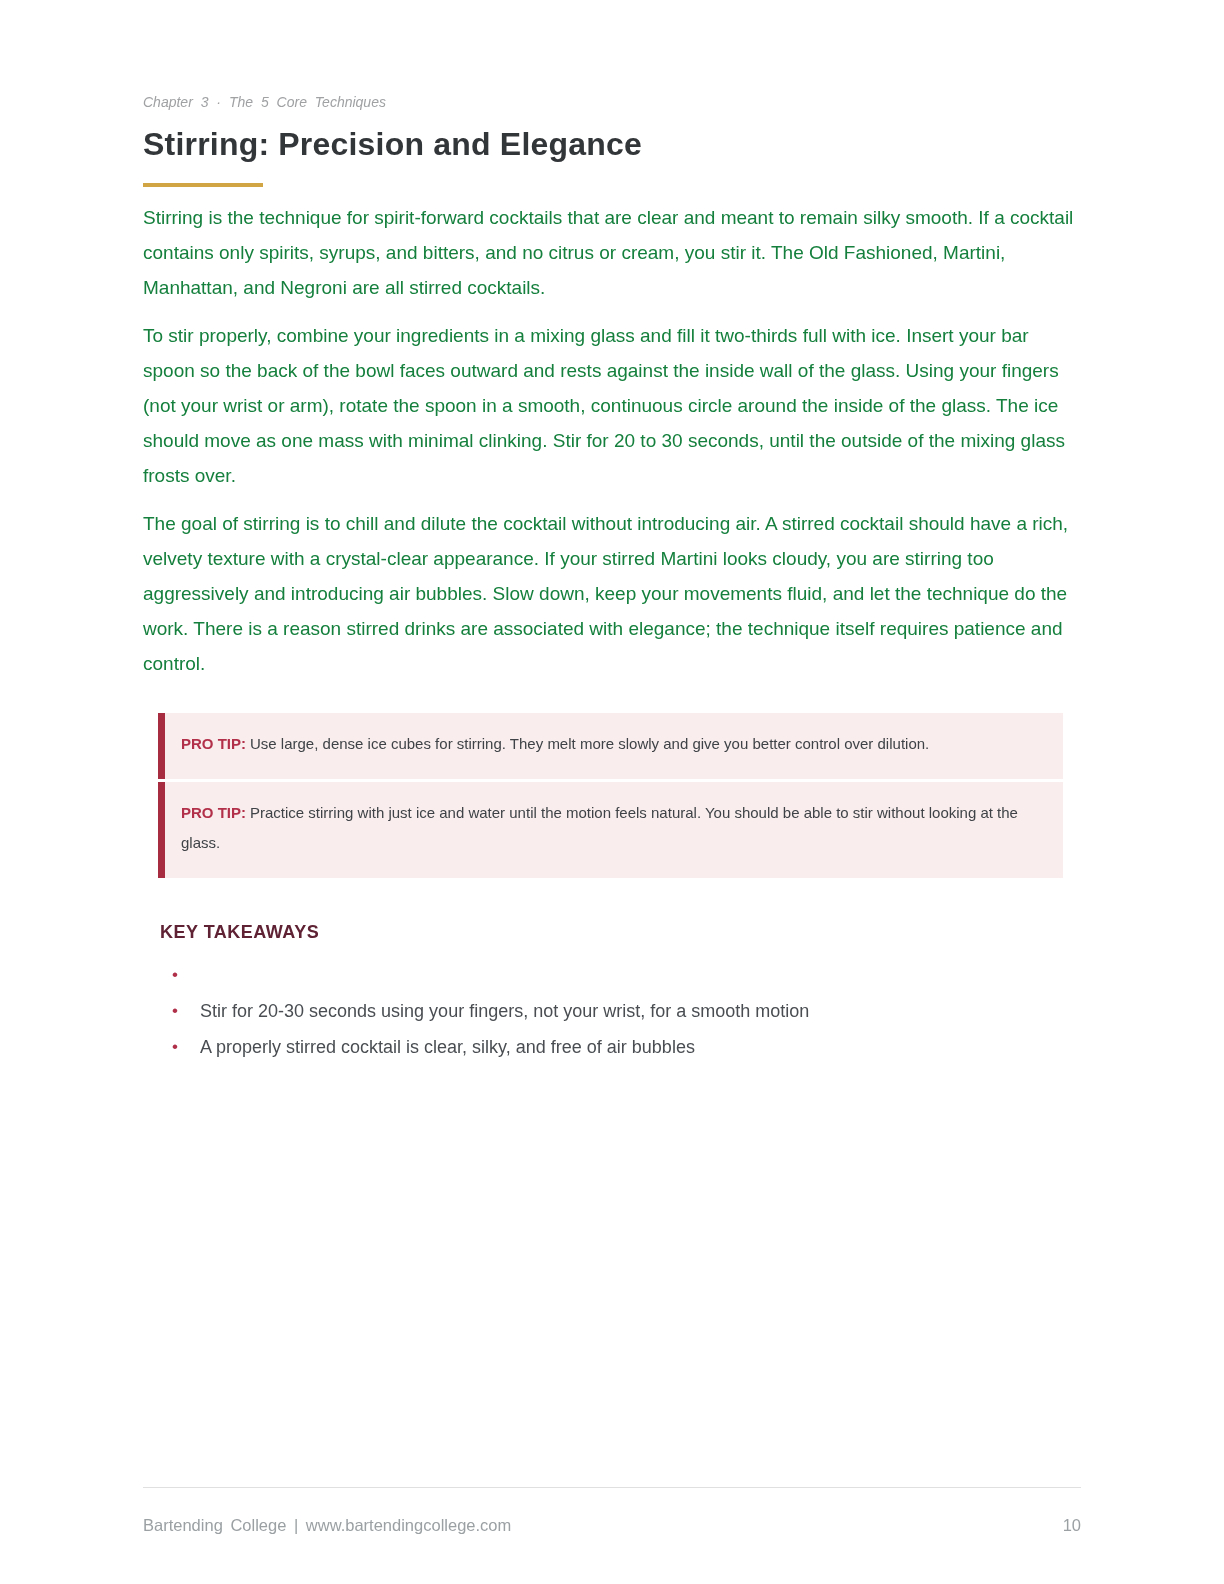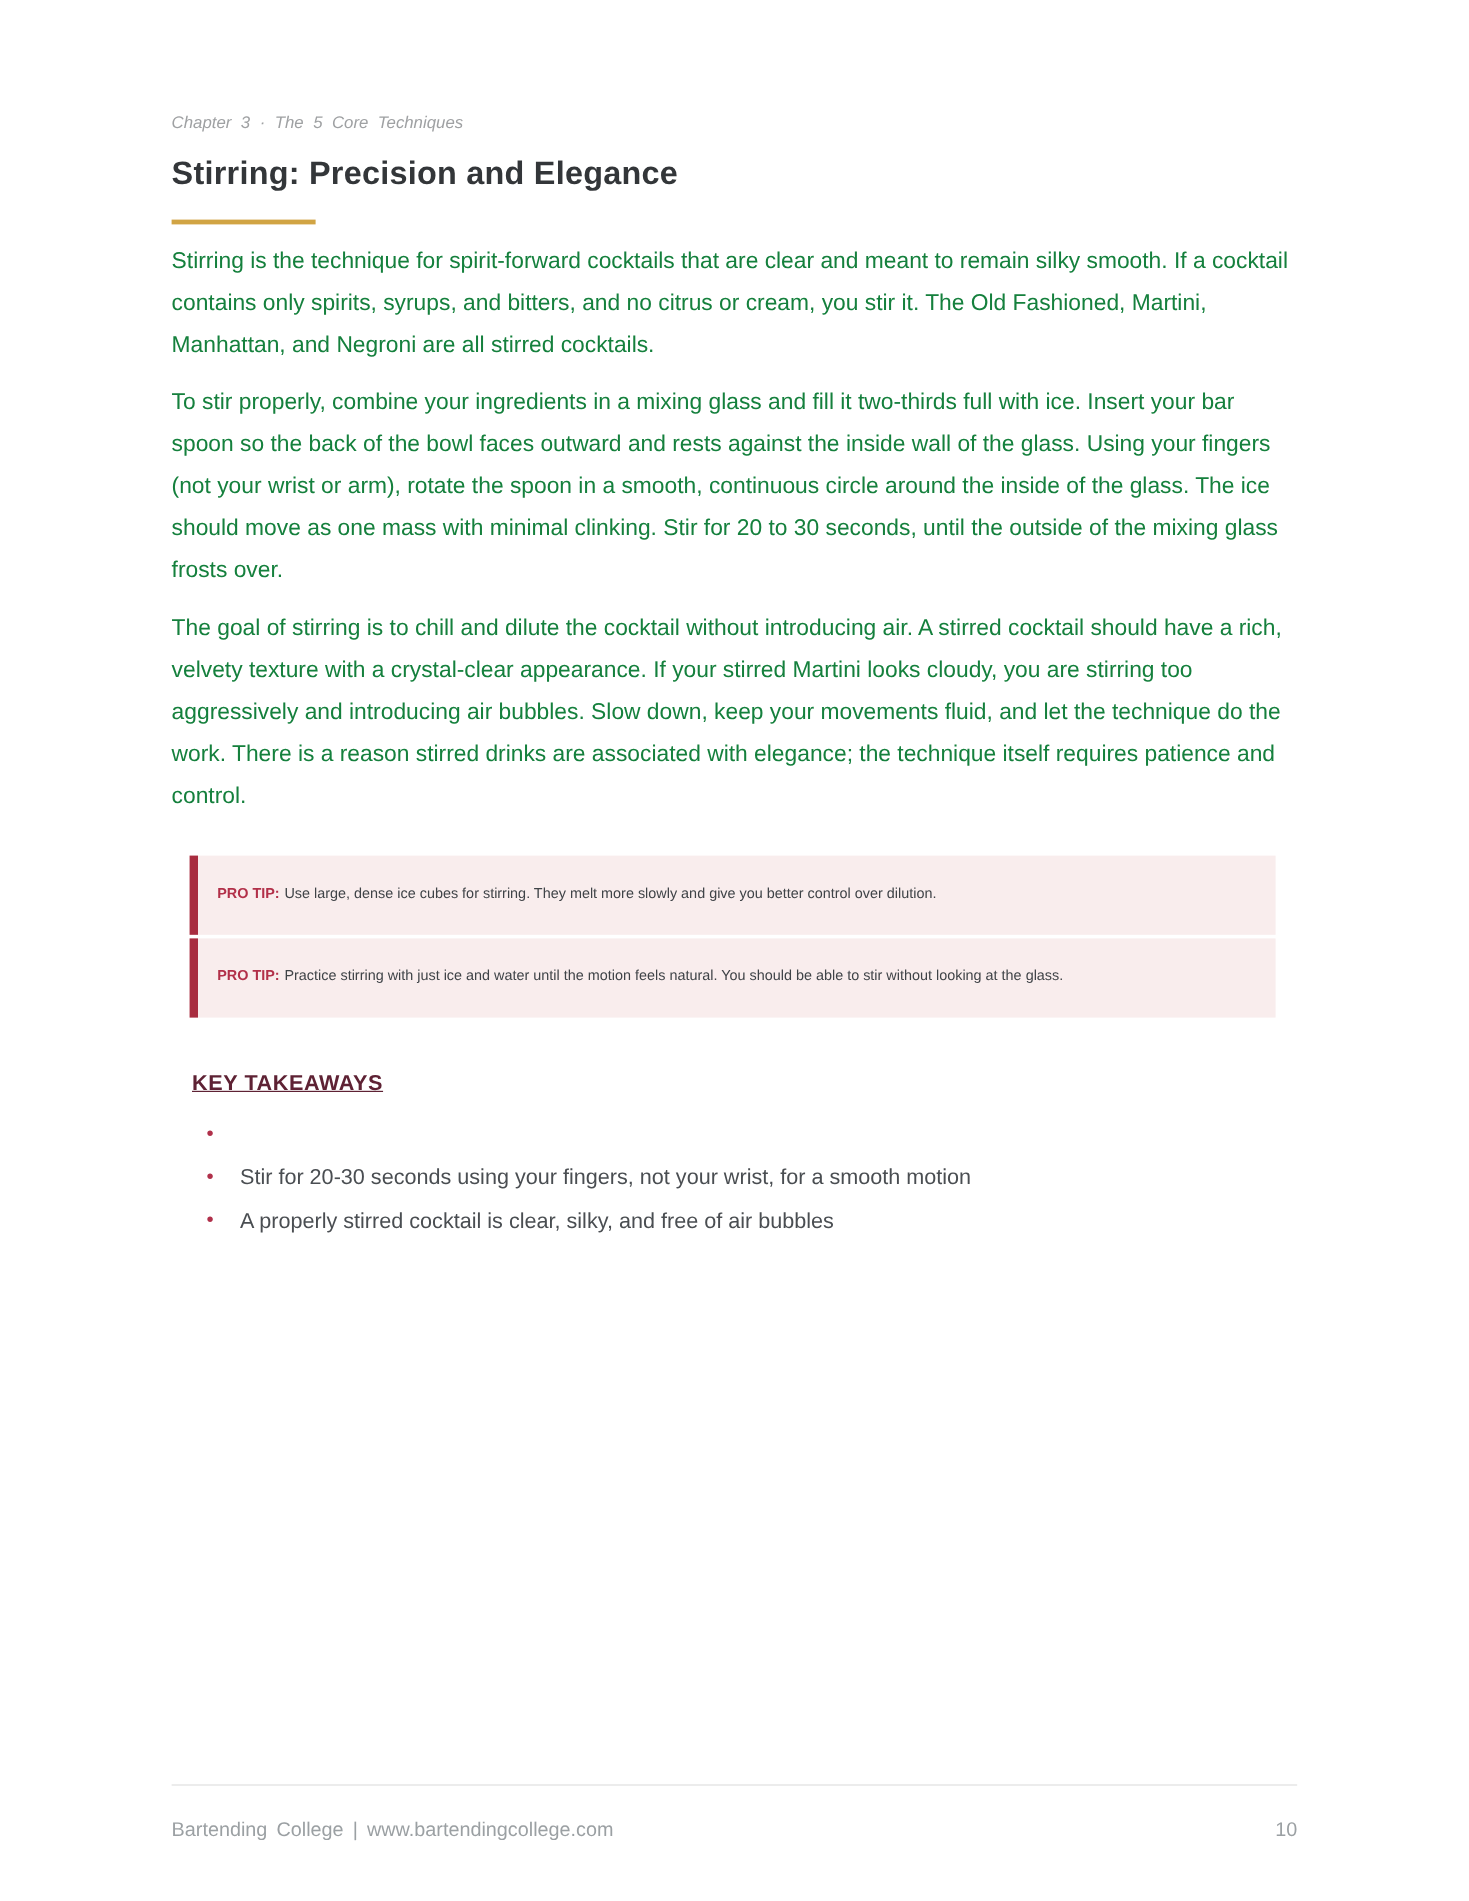--- a/index.html
+++ b/index.html
@@ -20,21 +20,21 @@
   .chapter-label {
     margin-top: 92px;
     font-size: 14px;
     line-height: 20px;
     font-style: italic;
     color: #9fa1a3;
     word-spacing: 4px;
   }
   .page-title {
     margin-top: 15px;
-    font-size: 27px;
+    font-size: 32px;
     line-height: 34px;
     font-weight: bold;
     color: #333639;
     letter-spacing: 0.2px;
   }
   .title-rule {
     width: 120px;
     height: 4px;
     background: #d1a444;
     margin-top: 22px;
@@ -48,39 +48,38 @@
   .body-paragraph + .body-paragraph { margin-top: 13px; }
   .first-paragraph { margin-top: 13px; }
   .tips-section {
     margin: 32px 18px 0 15px;
   }
   .pro-tip {
     background: #f9eded;
     border-left: 7px solid #a82c3f;
     padding: 16px 12px 20px 16px;
     margin-bottom: 3px;
-    font-size: 12px;
+    font-size: 15px;
     line-height: 30px;
     color: #3f4347;
   }
   .pro-tip-label {
     color: #b23049;
     font-weight: bold;
     margin-right: 4px;
   }
   .takeaways-section {
     margin: 44px 0 0 17px;
   }
   .takeaways-heading {
     font-size: 18px;
     font-weight: bold;
     letter-spacing: 0.5px;
     color: #5e2234;
     margin-bottom: 14px;
-    text-decoration: underline;
   }
   .takeaway-item {
     display: flex;
     align-items: flex-start;
     font-size: 18px;
     line-height: 36px;
     color: #4a4e52;
   }
   .takeaway-bullet {
     width: 40px;

